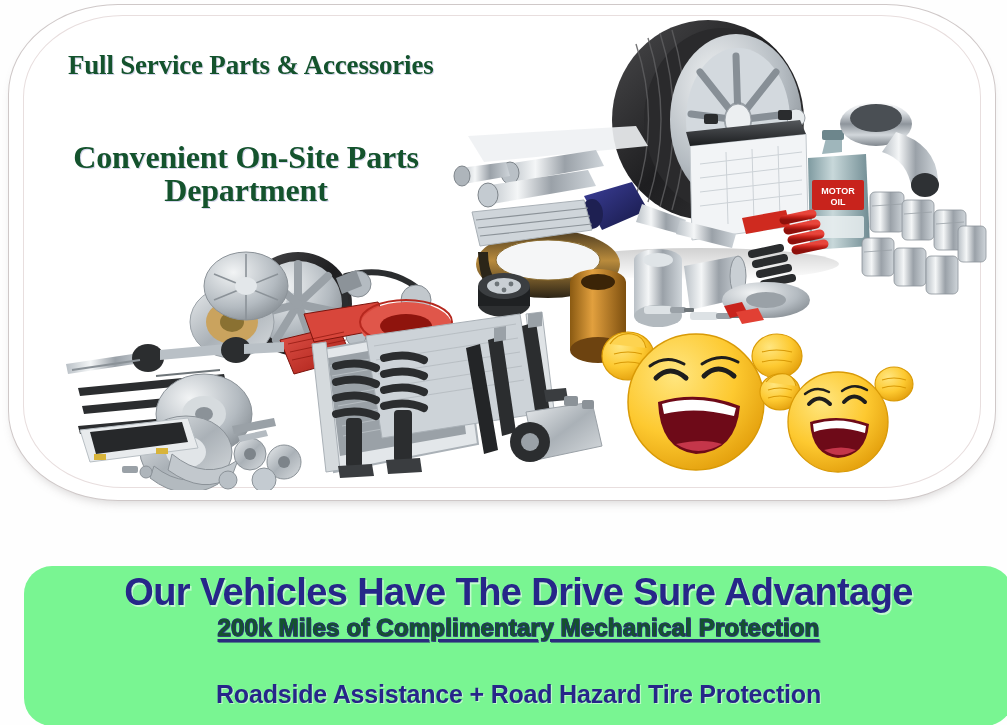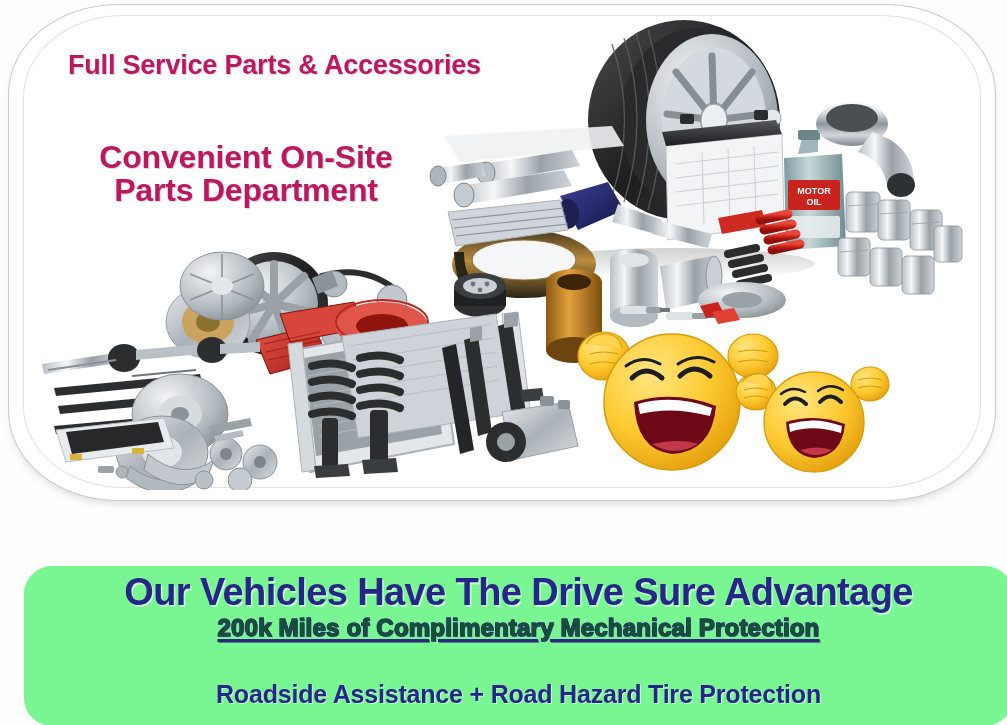--- a/index.html
+++ b/index.html
@@ -20,30 +20,31 @@
     box-shadow: 0 6px 10px -4px rgba(120,110,110,.28);
   }
   .panel-inner {
     position: absolute; left: 14px; top: 10px; right: 14px; bottom: 12px;
     border-radius: 100px / 82px;
     border: 1px solid #e8dede;
   }
 
   
   .headline {
-    position: absolute; color: #be185d;
+    position: absolute; color: #14532d;
     font-weight: bold; letter-spacing: -.2px;
     text-shadow: 1px 1px 0 rgba(160,160,210,.45);
     white-space: nowrap;
+    font-family: Liberation Serif, serif;
   }
   #h1 { left: 68px; top: 50px; font-size: 27px; }
   #h2 { left: 60px; top: 141px; font-size: 32px; width: 372px; text-align: center; white-space: normal; line-height: 1.04; }
 
   
-  .collage { position: absolute; left: 12px; top: 14px; width: 965px; height: 476px; }
+  .collage { position: absolute; left: 36px; top: 14px; width: 965px; height: 476px; }
   .collage svg { display: block; }
 
   
   .banner {
     position: absolute; left: 24px; top: 566px; width: 989px; height: 160px;
     background: #79f592;
     border-radius: 28px;
     text-align: center;
     padding-top: 7px;
   }

